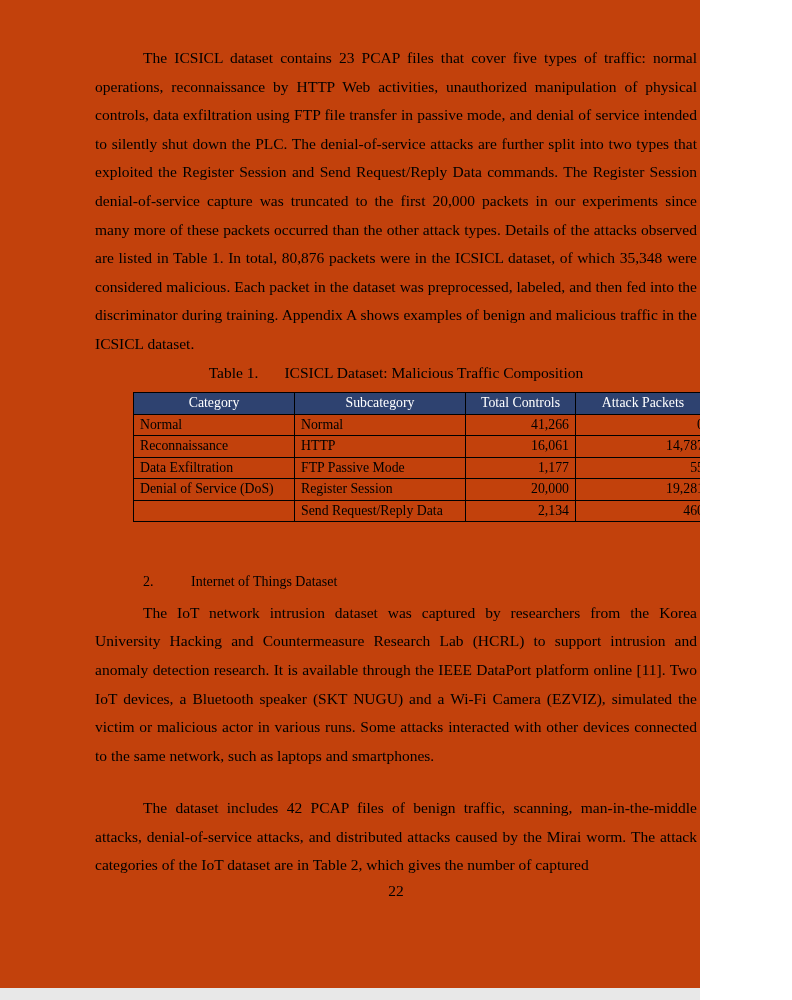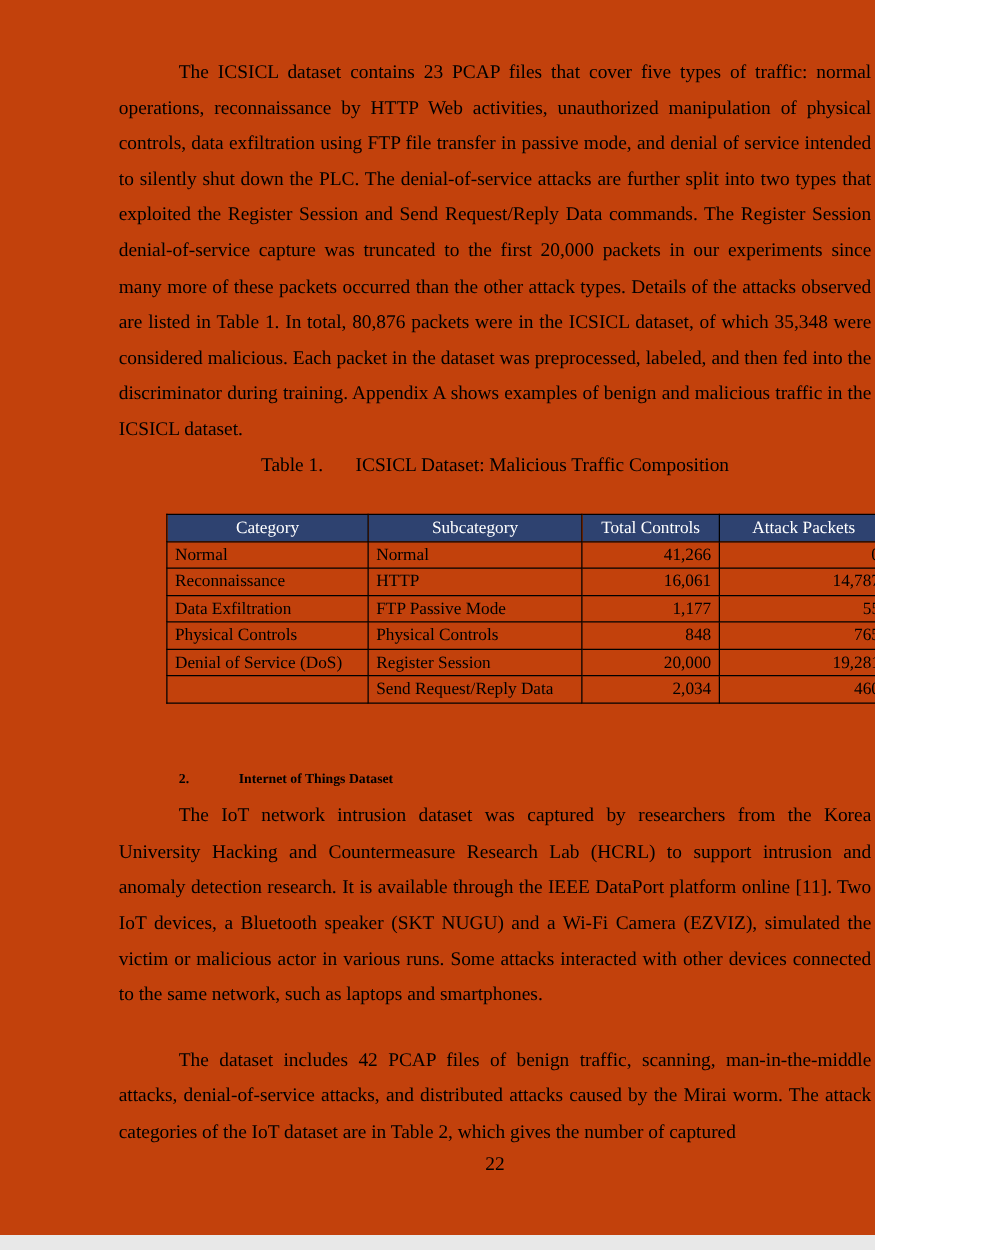--- a/index.html
+++ b/index.html
@@ -32,21 +32,21 @@
   #p1 { margin-top: 44px; }
   .table-caption {
     font-size: 15.5px;
     line-height: 28.6px;
     text-align: center;
     white-space: nowrap;
   }
   .caption-label { margin-right: 26px; }
   table.data-table {
     border-collapse: collapse;
-    margin: 24px 0 0 38px;
+    margin: 5px 0 0 38px;
     table-layout: fixed;
     width: 525px;
     font-size: 13.8px;
   }
   .data-table th, .data-table td {
     border: 1px solid #000000;
     padding: 1px 6px;
     height: 18.5px;
     overflow: hidden;
     white-space: nowrap;
@@ -58,23 +58,23 @@
     font-weight: normal;
     text-align: center;
   }
   .col-cat { width: 148px; }
   .col-sub { width: 158px; }
   .col-total { width: 97px; }
   .col-attack { width: 122px; }
   td.num { text-align: right; }
   .section-heading {
     margin-top: 46px;
-    font-size: 11px;
+    font-size: 14px;
     line-height: 28.6px;
-    font-weight: bold;
+    font-weight: normal;
     padding-left: 48px;
   }
   .sec-num {
     display: inline-block;
     width: 48px;
   }
   #p2 { margin-top: 2px; }
   #p3 { margin-top: 24px; }
   .page-number {
     font-size: 15.5px;
@@ -125,35 +125,29 @@
           <td class="num">16,061</td>
           <td class="num">14,787</td>
         </tr>
         <tr>
           <td>Data Exfiltration</td>
           <td>FTP Passive Mode</td>
           <td class="num">1,177</td>
           <td class="num">55</td>
         </tr>
         <tr>
-          <td>Physical Controls</td>
-          <td>Physical Controls</td>
-          <td class="num">848</td>
-          <td class="num">765</td>
-        </tr>
-        <tr>
           <td>Denial of Service (DoS)</td>
           <td>Register Session</td>
           <td class="num">20,000</td>
           <td class="num">19,281</td>
         </tr>
         <tr>
           <td></td>
           <td>Send Request/Reply Data</td>
-          <td class="num">2,034</td>
+          <td class="num">2,134</td>
           <td class="num">460</td>
         </tr>
       </tbody>
     </table>
 
     <div class="section-heading">
       <span class="sec-num">2.</span><span>Internet of Things Dataset</span>
     </div>
 
     <p id="p2" class="body-par">The IoT network intrusion dataset was captured by researchers from the Korea University Hacking and Countermeasure Research Lab (HCRL) to support intrusion and anomaly detection research. It is available through the IEEE DataPort platform online [11]. Two IoT devices, a Bluetooth speaker (SKT NUGU) and a Wi-Fi Camera (EZVIZ), simulated the victim or malicious actor in various runs. Some attacks interacted with other devices connected to the same network, such as laptops and smartphones.</p>

